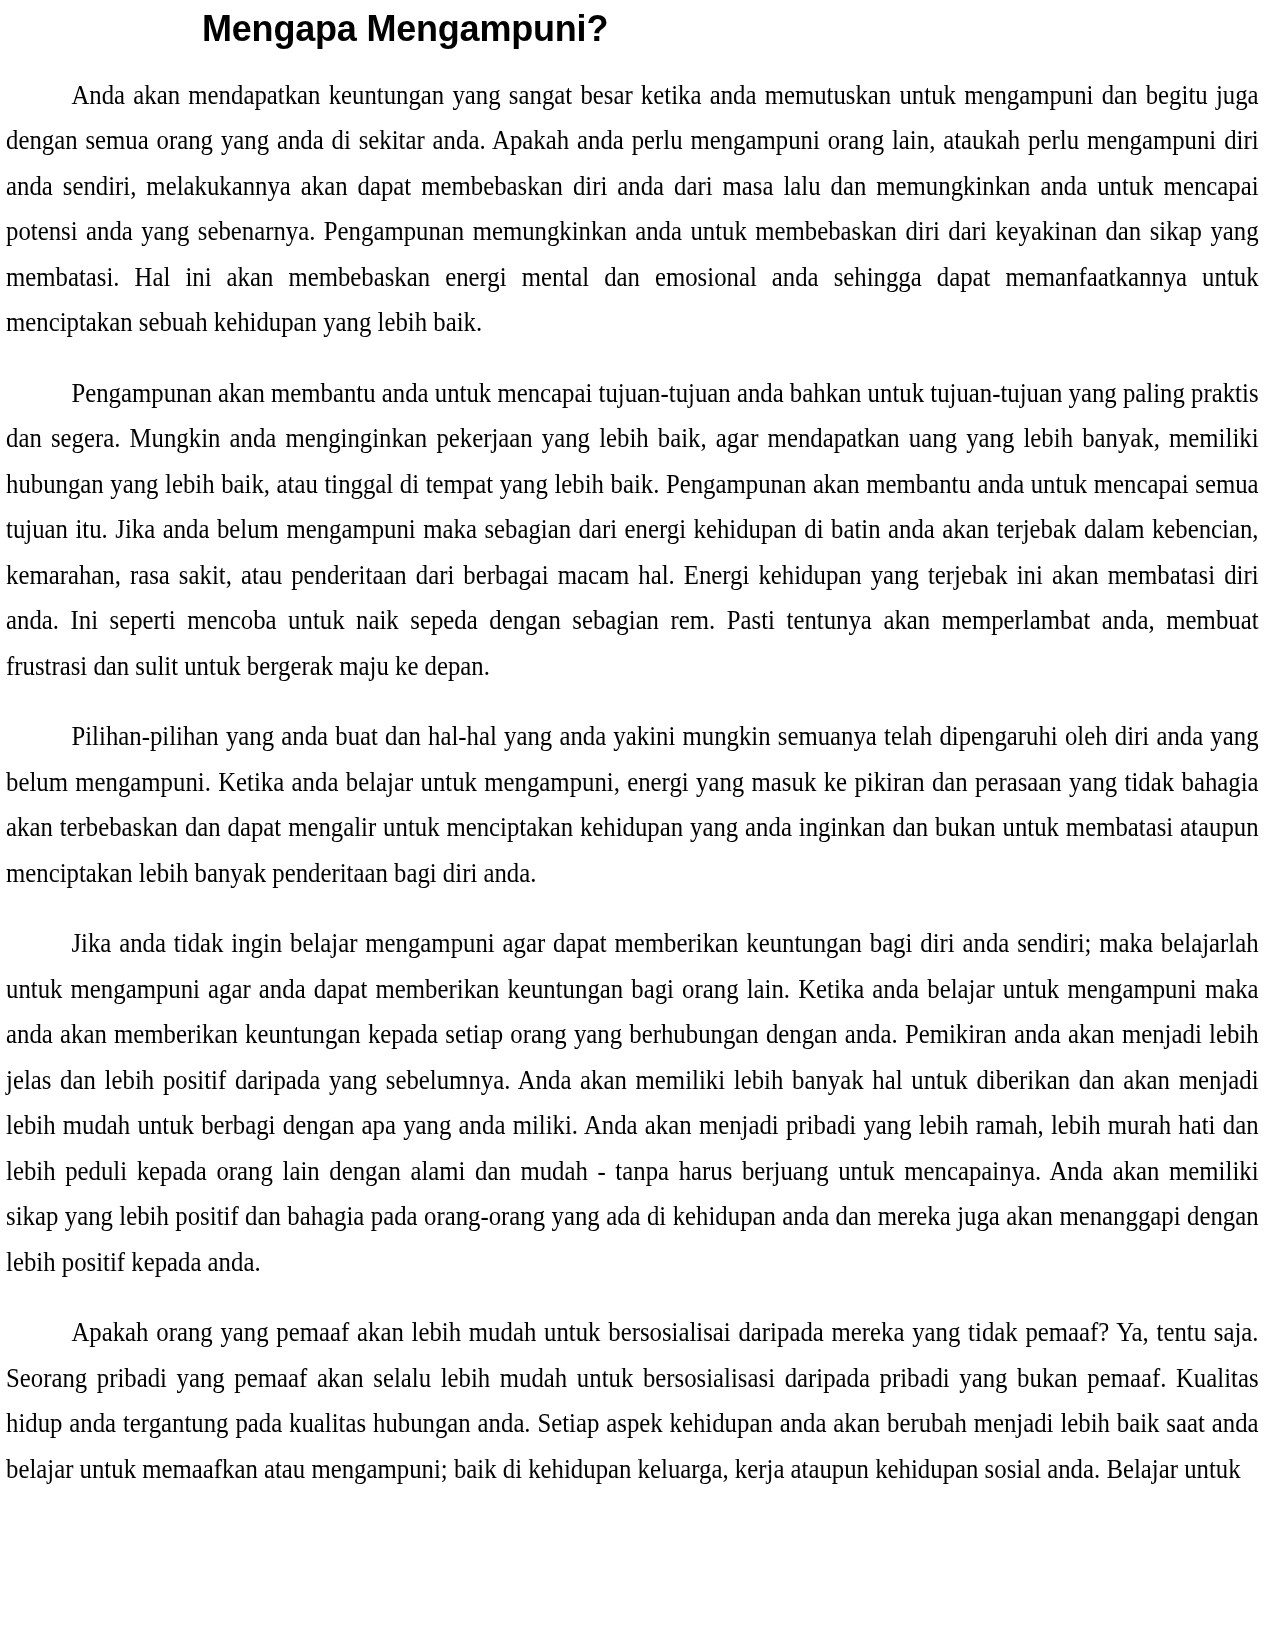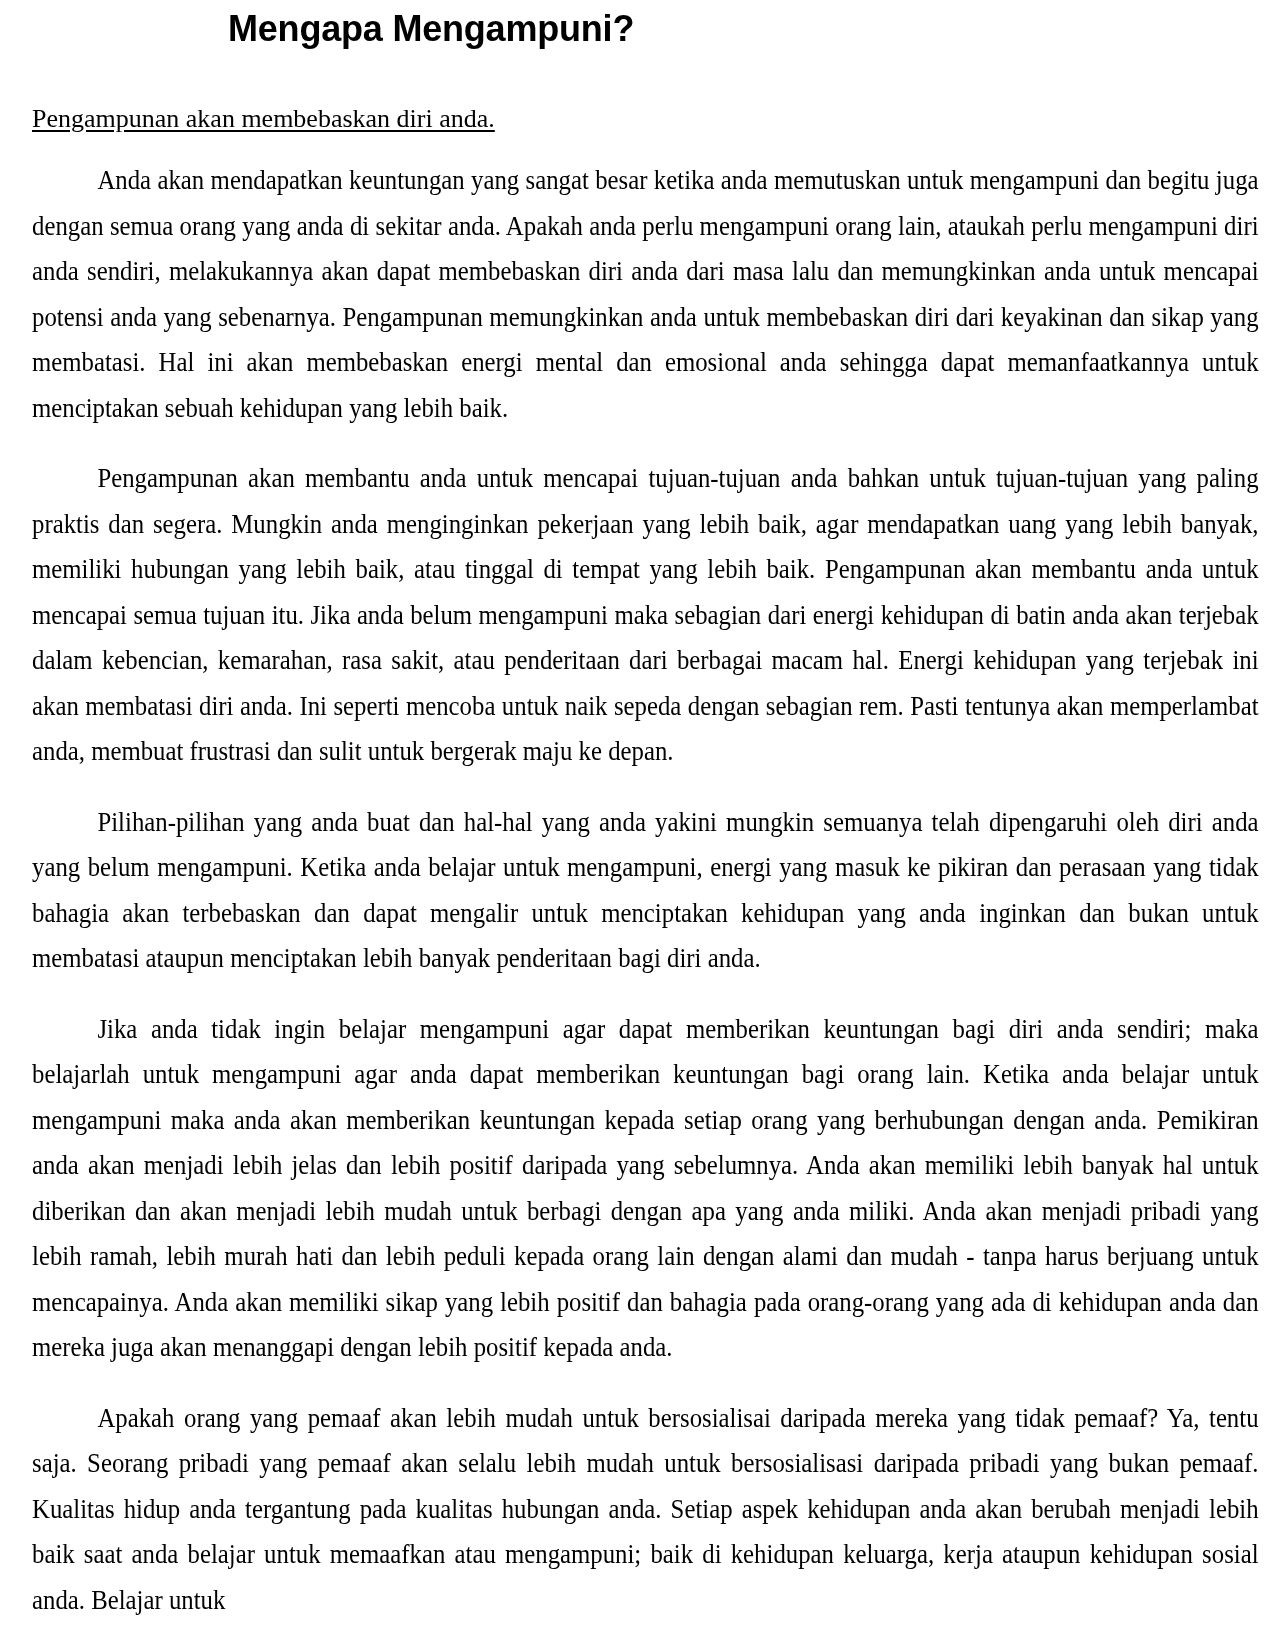--- a/index.html
+++ b/index.html
@@ -13,21 +13,21 @@
     height: 1650px;
     overflow: hidden;
     font-family: "Liberation Serif", "DejaVu Serif", serif;
     color: #000000;
   }
   .page {
     position: relative;
     width: 1275px;
     height: 1650px;
     box-sizing: border-box;
-    padding: 0 17px 0 32px;
+    padding: 0 17px 0 6px;
   }
   .doc-title {
     font-family: "Liberation Sans", "DejaVu Sans", sans-serif;
     font-weight: bold;
     font-size: 36px;
     line-height: 1.05;
     margin: 0;
     padding-top: 10px;
     padding-left: 196px;
     letter-spacing: -0.2px;
@@ -65,23 +65,20 @@
     height: 25px;
   }
 </style>
 </head>
 <body>
 
 <div class="page">
 
   <h1 class="doc-title">Mengapa Mengampuni?</h1>
 
-  <div class="section-heading">
-    <span class="underlined">Pengampunan akan membebaskan diri anda.</span>
-  </div>
 
   <div class="first-gap"></div>
 
   <p class="body-text">Anda akan mendapatkan keuntungan yang sangat besar ketika anda memutuskan untuk mengampuni dan begitu juga dengan semua orang yang anda di sekitar anda. Apakah anda perlu mengampuni orang lain, ataukah perlu mengampuni diri anda sendiri, melakukannya akan dapat membebaskan diri anda dari masa lalu dan memungkinkan anda untuk mencapai potensi anda yang sebenarnya. Pengampunan memungkinkan anda untuk membebaskan diri dari keyakinan dan sikap yang membatasi. Hal ini akan membebaskan energi mental dan emosional anda sehingga dapat memanfaatkannya untuk menciptakan sebuah kehidupan yang lebih baik.</p>
 
   <div class="para-gap"></div>
 
   <p class="body-text">Pengampunan akan membantu anda untuk mencapai tujuan-tujuan anda bahkan untuk tujuan-tujuan yang paling praktis dan segera. Mungkin anda menginginkan pekerjaan yang lebih baik, agar mendapatkan uang yang lebih banyak, memiliki hubungan yang lebih baik, atau tinggal di tempat yang lebih baik. Pengampunan akan membantu anda untuk mencapai semua tujuan itu. Jika anda belum mengampuni maka sebagian dari energi kehidupan di batin anda akan terjebak dalam kebencian, kemarahan, rasa sakit, atau penderitaan dari berbagai macam hal. Energi kehidupan yang terjebak ini akan membatasi diri anda. Ini seperti mencoba untuk naik sepeda dengan sebagian rem. Pasti tentunya akan memperlambat anda, membuat frustrasi dan sulit untuk bergerak maju ke depan.</p>
 
   <div class="para-gap"></div>

